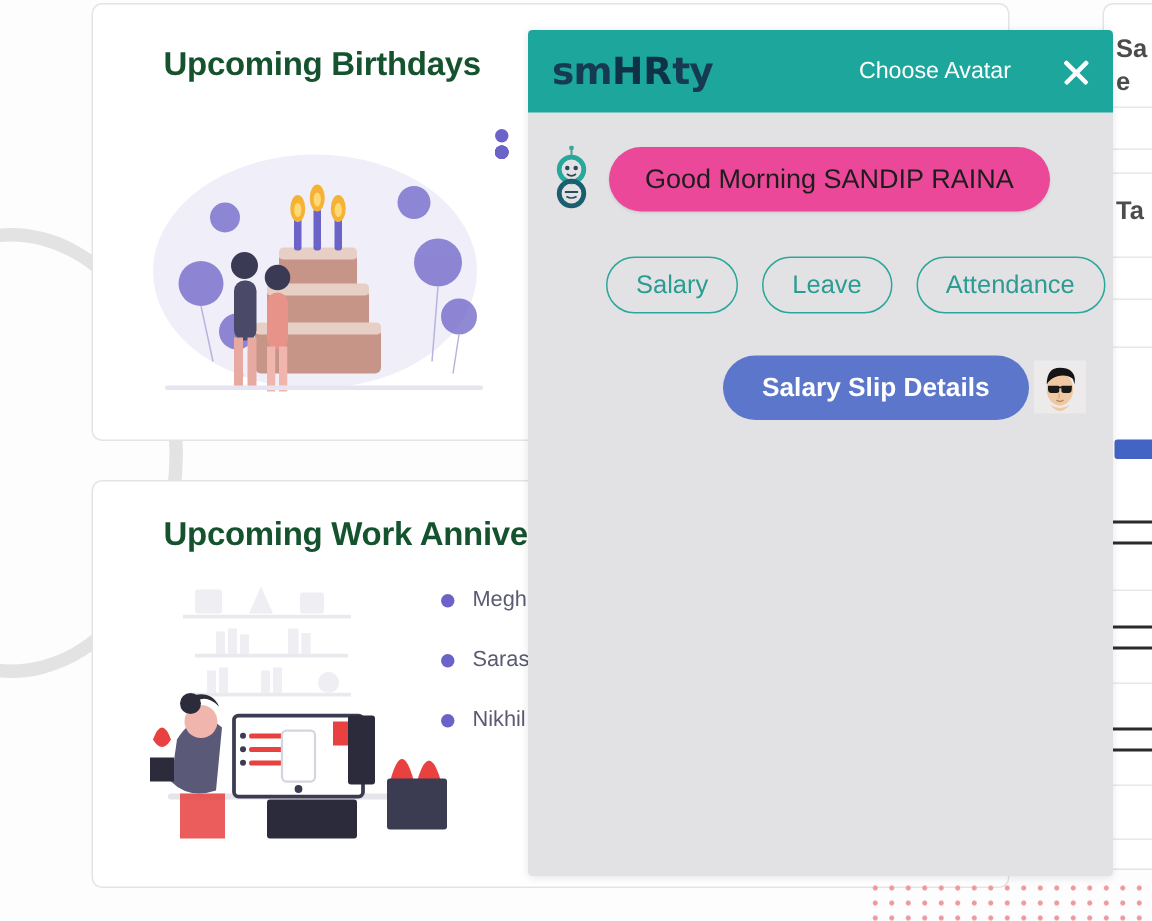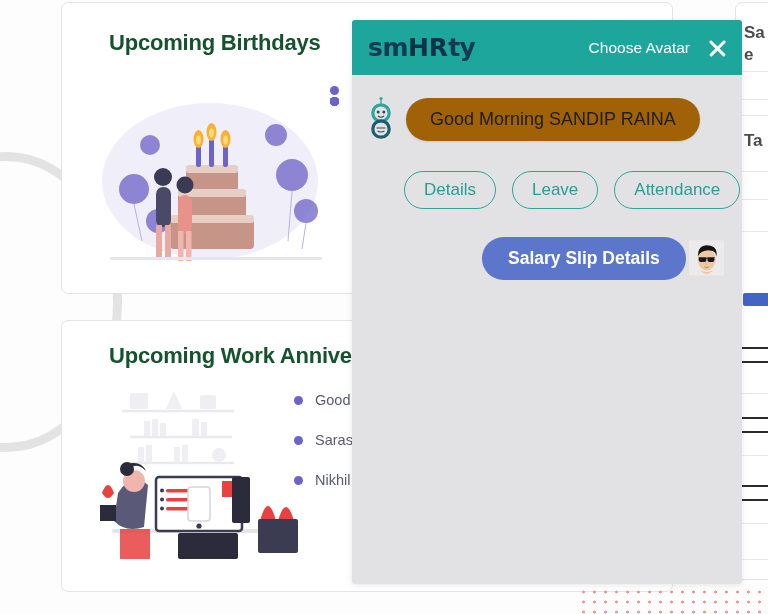--- a/index.html
+++ b/index.html
@@ -147,21 +147,21 @@
     font-size: 25px;
     font-weight: bold;
     color: #0f3246;
     line-height: 1;
     font-family: "DejaVu Sans", sans-serif;
   }
   #header-right {
     margin-left: auto;
     display: flex;
     align-items: center;
-    gap: 16px;
+    gap: 32px;
   }
   #choose-avatar {
     color: #ffffff;
     font-size: 15.5px;
     cursor: pointer;
     white-space: nowrap;
   }
   #close-icon {
     width: 22px; height: 22px;
     position: relative;
@@ -178,21 +178,21 @@
   #close-icon::before { transform: rotate(45deg); }
   #close-icon::after  { transform: rotate(-45deg); }
 
   
   #chat-body { position: relative; height: 509px; padding: 22px 18px 0 14px; }
 
   .msg-row { display: flex; align-items: center; gap: 10px; }
   #bot-avatar { width: 30px; height: 44px; flex: 0 0 30px; }
 
   #greeting-bubble {
-    background: #a16207;
+    background: #ec4899;
     border-radius: 22px;
     padding: 11px 24px;
     font-size: 18px;
     color: #1d1d1d;
     box-shadow: 0 1px 2px rgba(0,0,0,.10);
     white-space: nowrap;
   }
 
   #quick-actions {
     display: flex;
@@ -363,21 +363,21 @@
       <g fill="#e8413f">
         <path d="M178 150 q8 -30 16 0 q-8 12 -16 0z"></path>
         <path d="M196 150 q8 -28 16 0 q-8 12 -16 0z"></path>
       </g>
       <g fill="#3b3b52">
         <rect x="176" y="148" width="40" height="34" rx="2"></rect>
       </g>
     </svg>
 
     <ul class="blist" id="an-list">
-      <li>Good</li>
+      <li>Megh</li>
       <li>Saras
 (DOJ)</li>
       <li>Nikhil</li>
     </ul>
   </div>
 
   <div id="right-card">
     <div class="rc-title" id="rc-t1">Sa</div>
     <div class="rc-title" id="rc-t2">e</div>
     <div class="rc-title" id="rc-t3">Ta</div>
@@ -430,21 +430,21 @@
           <circle cx="17.8" cy="15" r="1.5" fill="#2c4a5a"></circle>
           <path d="M12 19 q3 2.4 6 0" stroke="#2c4a5a" stroke-width="1.1" fill="none"></path>
           <circle cx="15" cy="32" r="8.2" fill="none" stroke="#1b5f6e" stroke-width="3.2"></circle>
           <path d="M10.6 31 h8.8" stroke="#2c4a5a" stroke-width="1.2"></path>
           <path d="M11.6 34 q3.4 2 6.8 0" stroke="#2c4a5a" stroke-width="1.1" fill="none"></path>
         </svg>
         <div id="greeting-bubble">Good Morning SANDIP RAINA</div>
       </div>
 
       <div id="quick-actions">
-        <button class="pill">Details</button>
+        <button class="pill">Salary</button>
         <button class="pill">Leave</button>
         <button class="pill">Attendance</button>
       </div>
 
       <div id="detail-row">
         <button id="salary-slip-btn">Salary Slip Details</button>
 
         <svg id="user-avatar" viewBox="0 0 44 44">
           <rect width="44" height="44" fill="#eceaea"></rect>
           <ellipse cx="22" cy="24" rx="11" ry="13.5" fill="#f0c9a4"></ellipse>

